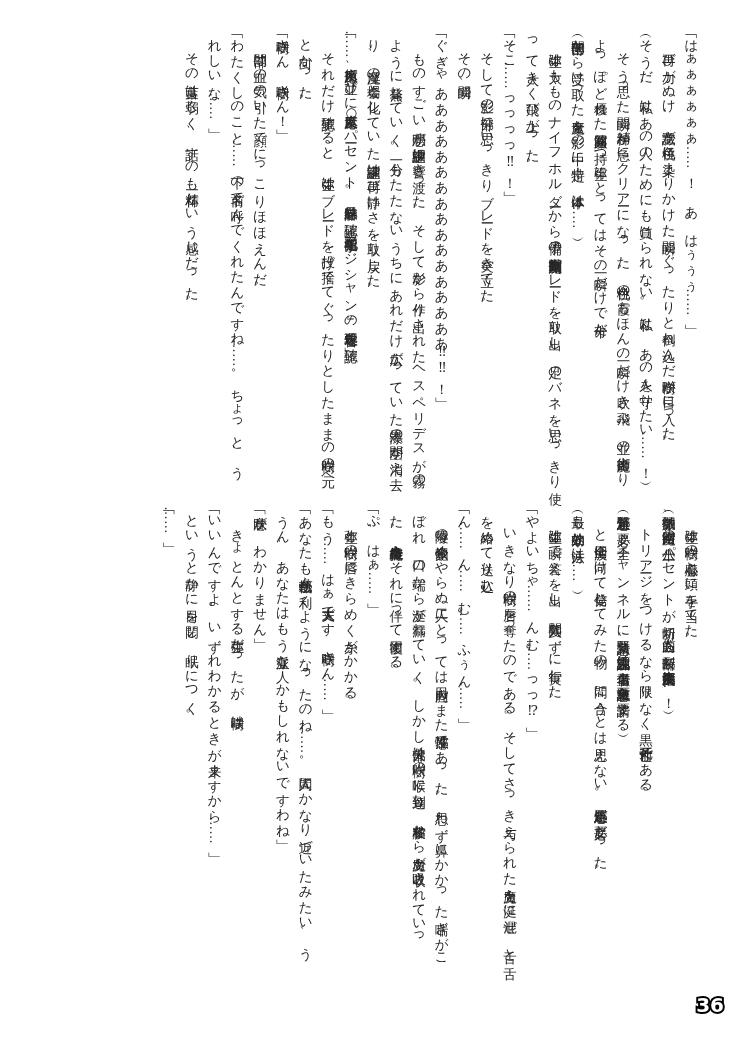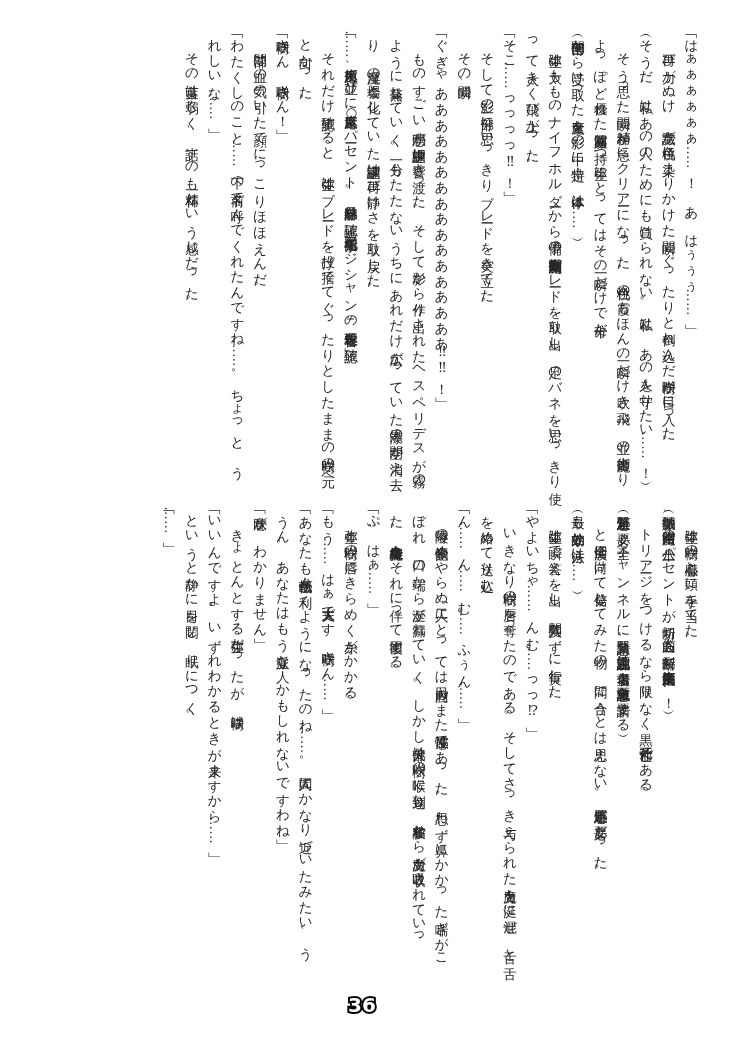--- a/index.html
+++ b/index.html
@@ -31,21 +31,21 @@
   .block-bottom { top: 506px; }
   .para {
     margin: 0;
     padding: 0;
   }
   .page-number {
     position: absolute;
     left: 0;
     right: 12px;
     bottom: 22px;
-    text-align: center;
+    text-align: right;
     font-family: "DejaVu Sans", sans-serif;
     font-size: 20px;
     font-weight: bold;
     color: #ffffff;
     -webkit-text-stroke: 4px #000000;
     paint-order: stroke fill;
     text-shadow:
       -1px -1px 0 #000, 1px -1px 0 #000,
       -1px  1px 0 #000, 1px  1px 0 #000;
   }

